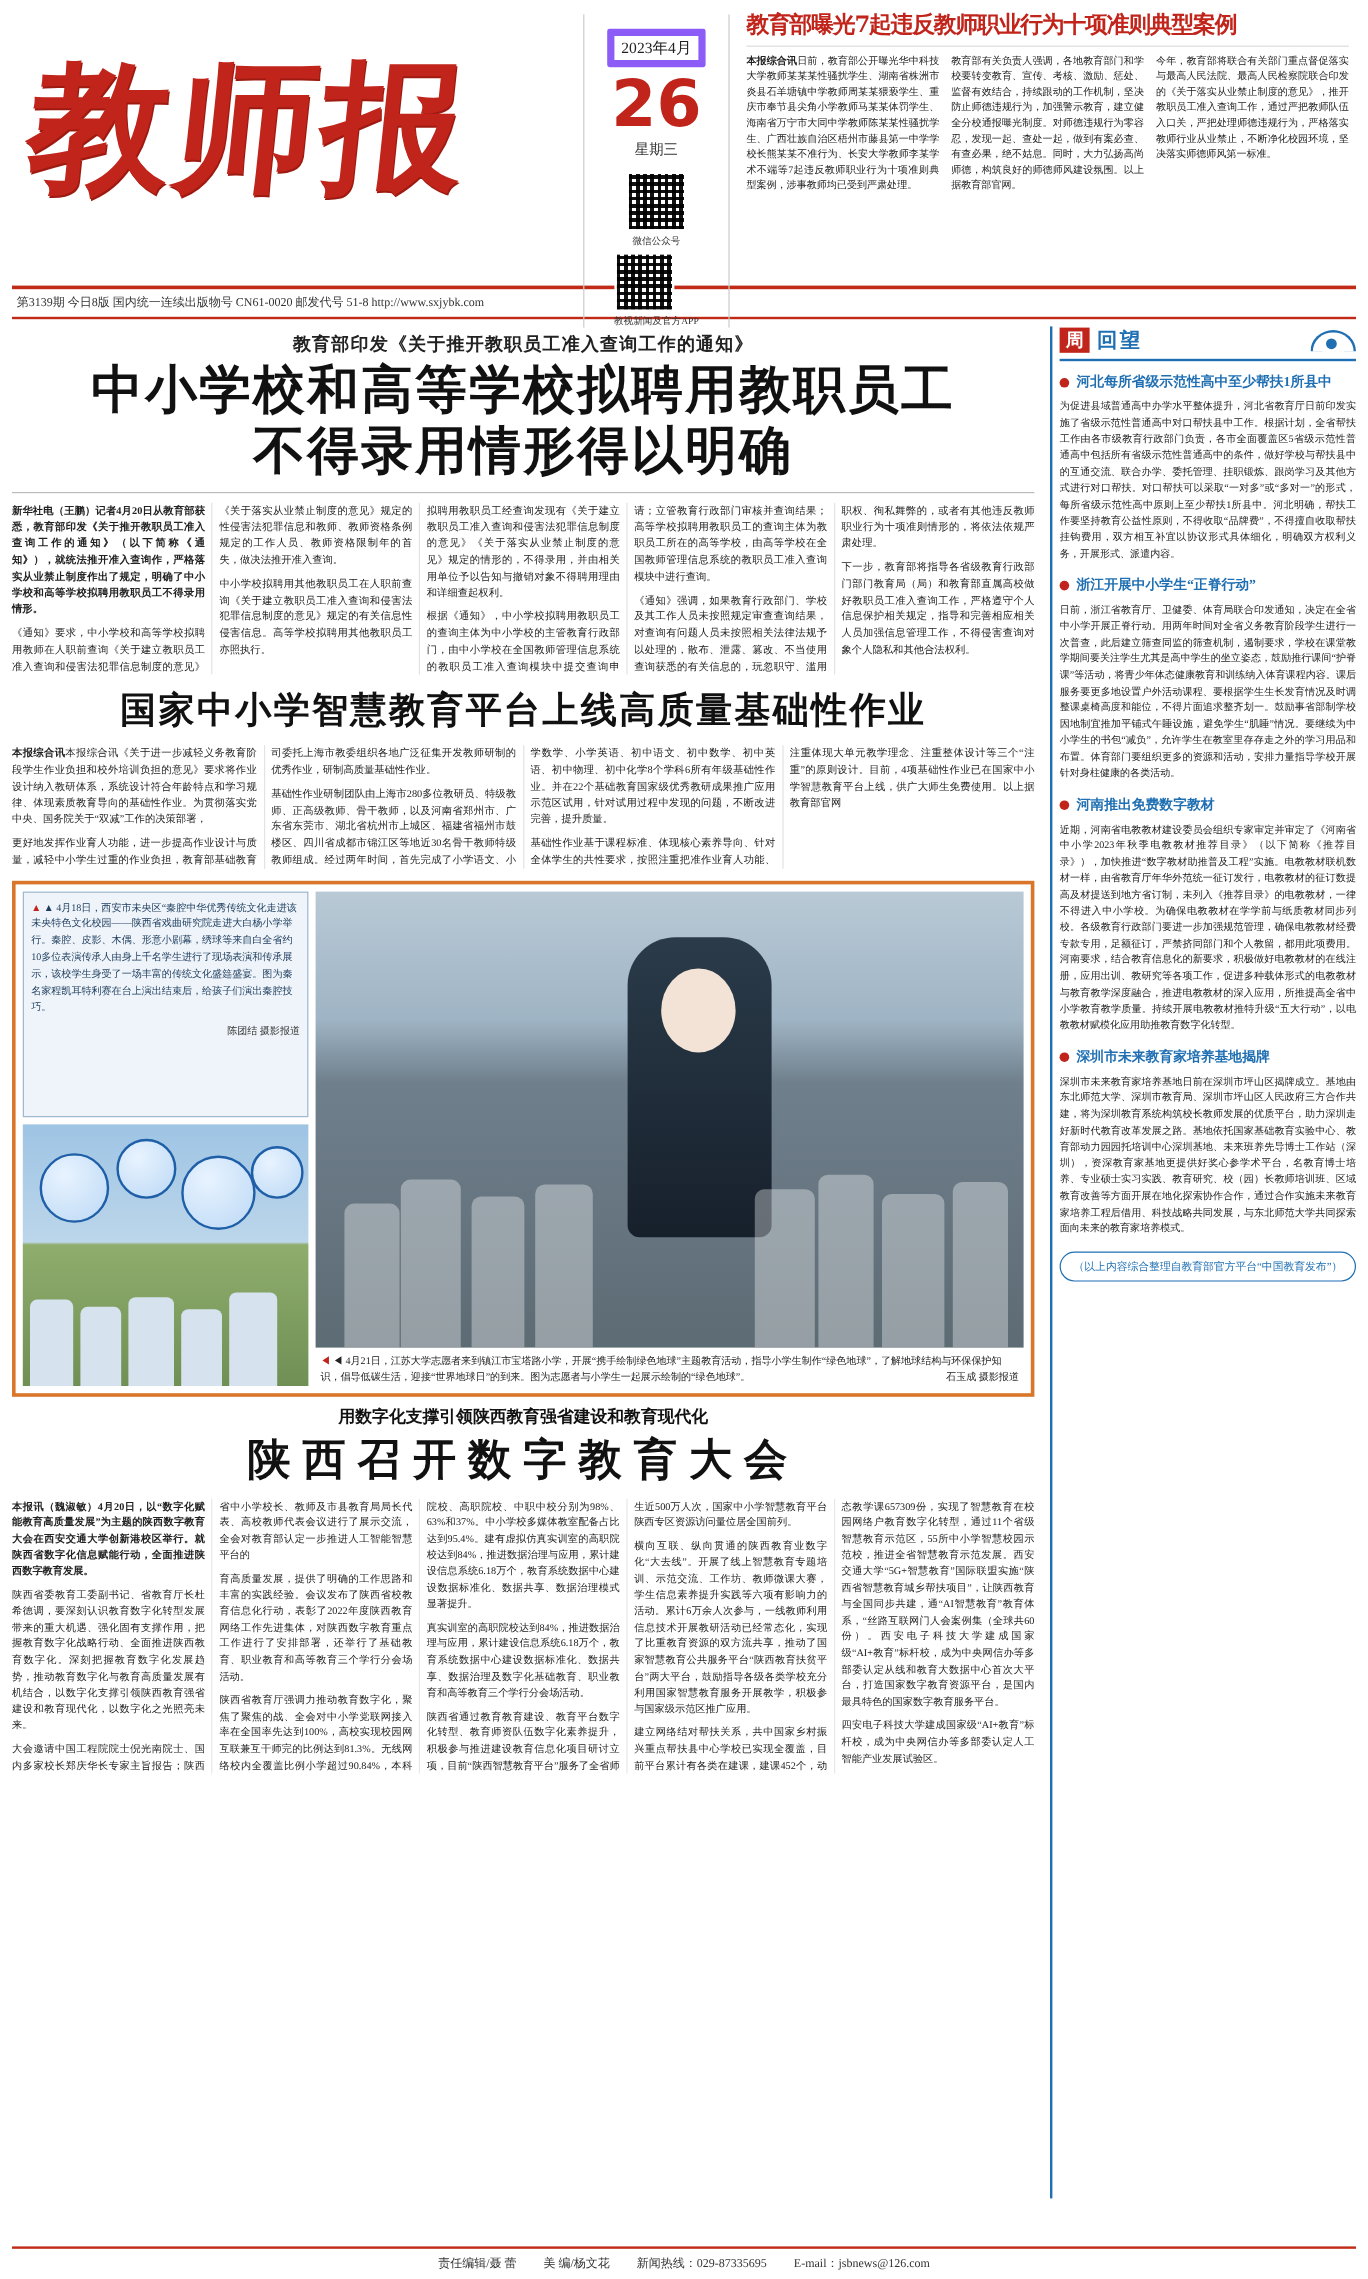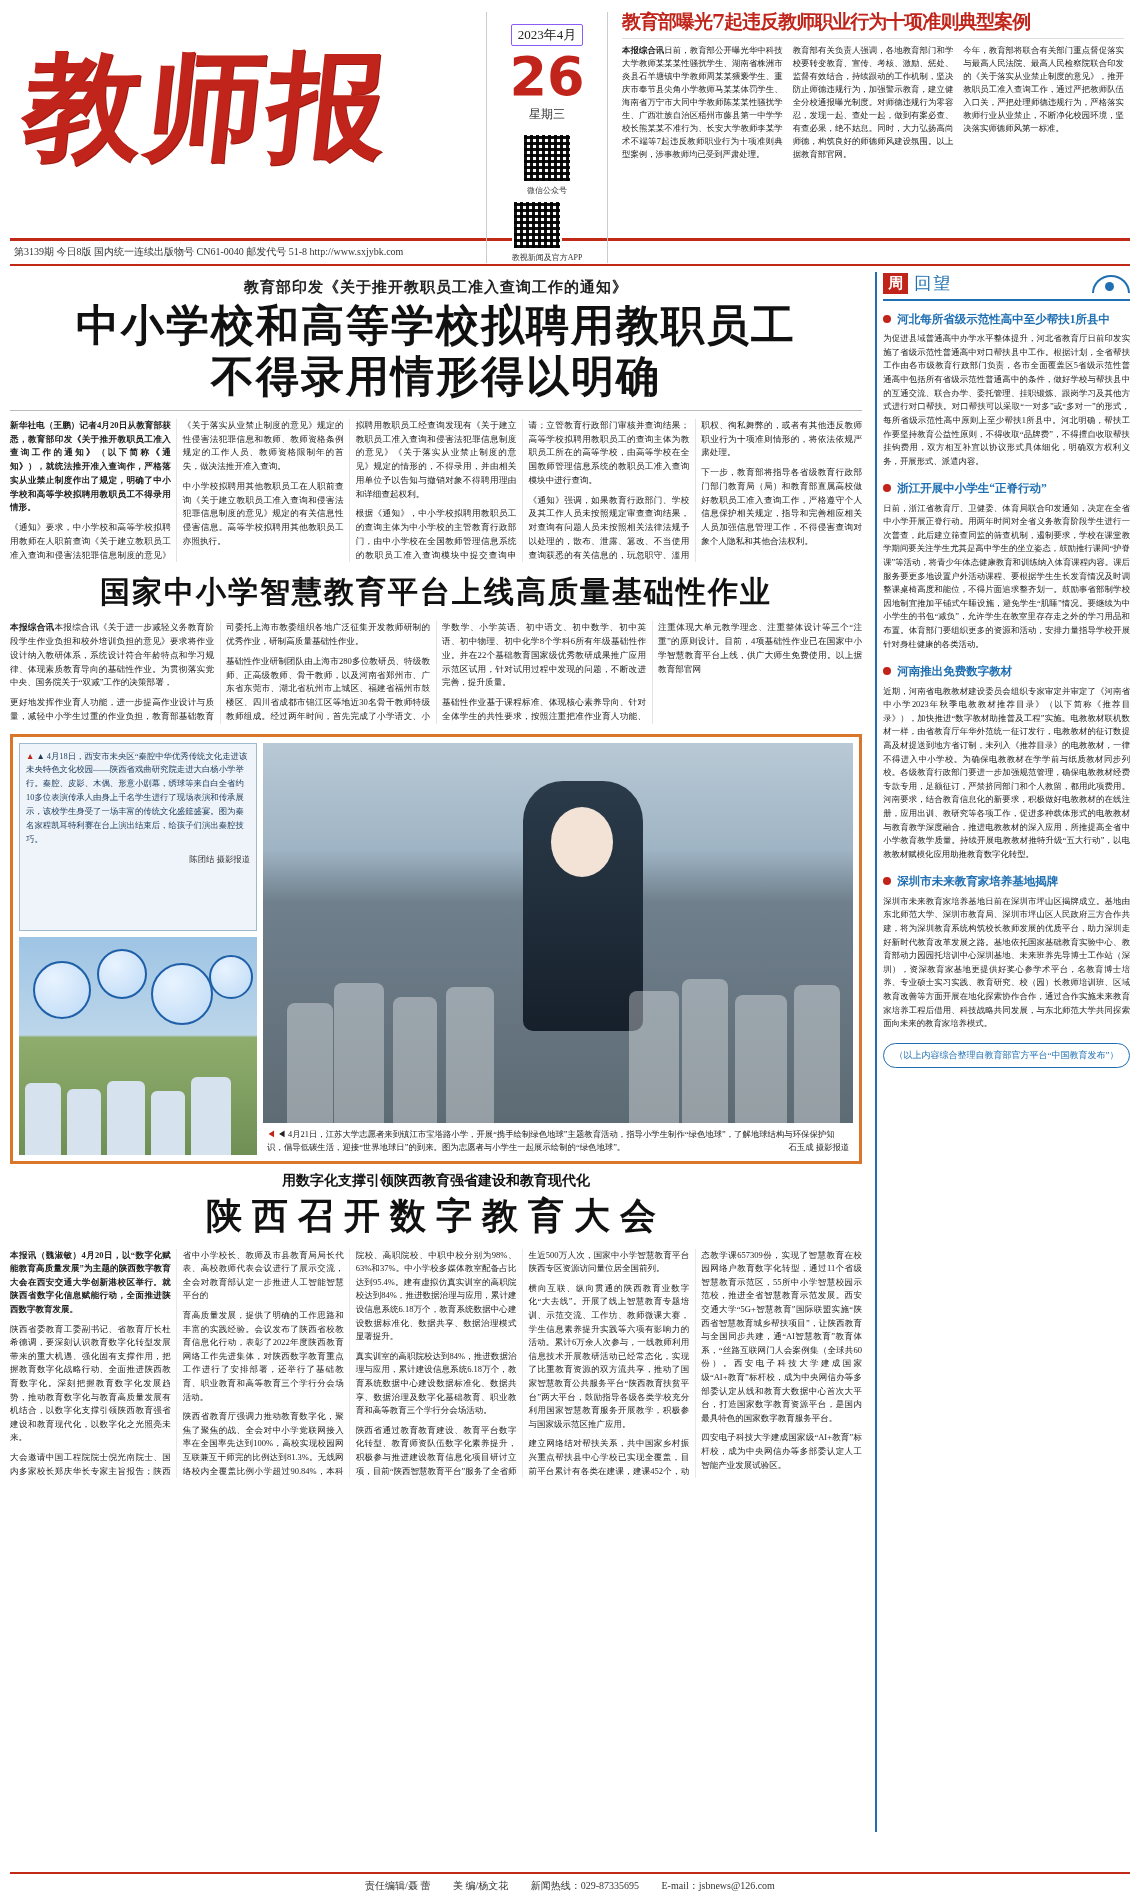--- a/index.html
+++ b/index.html
@@ -24,21 +24,21 @@
     line-height:1.25;
     padding:26px 0 0 16px;
     transform:skewX(-6deg);
     text-shadow:1px 1px 0 #9d1a11;
   }
   .date-block{
     width:120px;text-align:center;padding-top:12px;
     border-left:1px solid #ccc;border-right:1px solid #ccc;
     margin:6px 6px 0 6px;
   }
-  .date-ym{font-size:13px;color:#222;border:1px solid #8b5cf6;display:inline-block;padding:1px 6px;border-radius:2px;}
+  .date-ym{font-size:13px;color:#222;border:6px solid #8b5cf6;display:inline-block;padding:1px 6px;border-radius:2px;}
   .date-day{font-size:54px;color:#c0241a;font-weight:700;line-height:1;margin:4px 0 2px;font-family:"DejaVu Sans",sans-serif;}
   .date-week{font-size:12px;color:#333;}
   .qr-wrap{margin-top:10px;display:flex;gap:6px;justify-content:center;}
   .qr{width:46px;height:46px;background:
       repeating-linear-gradient(0deg,#111 0 3px,#fff 3px 6px),
       repeating-linear-gradient(90deg,#111 0 3px,transparent 3px 6px);
       background-blend-mode:multiply;border:2px solid #fff;}
   .qr-cap{font-size:8px;text-align:center;color:#333;margin-top:2px;}
 
   .lead-col{flex:1;padding:4px 6px 0 8px;}
@@ -104,21 +104,21 @@
 
   .news-block{margin-top:8px;}
   .cols-5b{column-count:5;column-gap:12px;font-size:8.5px;line-height:1.6;text-align:justify;color:#222;column-rule:1px solid #e8e8e8;}
   .cols-5b p{margin:0 0 6px;}
   .center-kicker{text-align:center;font-size:14px;font-weight:700;margin:4px 0 2px;}
   .center-head{text-align:center;font-size:36px;font-weight:700;letter-spacing:10px;margin:2px 0 8px;font-family:"DejaVu Serif",serif;}
 
   
   .side-head{display:flex;align-items:center;gap:6px;border-bottom:2px solid #1f6fb2;padding-bottom:4px;}
   .side-badge{background:#c0241a;color:#fff;font-size:15px;font-weight:700;padding:1px 5px;}
-  .side-badge-2{color:#1f6fb2;font-size:17px;font-weight:400;letter-spacing:2px;}
+  .side-badge-2{color:#1f6fb2;font-size:17px;font-weight:700;letter-spacing:2px;}
   .eye{margin-left:auto;width:34px;height:16px;border:2px solid #1f6fb2;border-radius:50%/100% 100% 0 0;border-bottom:none;position:relative;}
   .eye:after{content:"";position:absolute;left:11px;top:5px;width:9px;height:9px;background:#1f6fb2;border-radius:50%;}
   .side-item{margin:10px 0 12px;}
   .side-title{font-size:11.5px;font-weight:700;color:#1f6fb2;line-height:1.5;padding-left:14px;position:relative;}
   .side-title:before{content:"";position:absolute;left:0;top:4px;width:8px;height:8px;border-radius:50%;background:#c0241a;}
   .side-body{font-size:8.4px;line-height:1.62;text-align:justify;color:#222;margin-top:4px;}
   .side-body p{margin:0 0 5px;}
   .side-foot{border:1px solid #1f6fb2;border-radius:16px;text-align:center;font-size:9px;color:#1f6fb2;padding:5px 4px;line-height:1.5;margin-top:8px;}
 
   
@@ -161,21 +161,21 @@
         <p>教育部有关负责人强调，各地教育部门和学校要转变教育、宣传、考核、激励、惩处、监督有效结合，持续跟动的工作机制，坚决防止师德违规行为，加强警示教育，建立健全分校通报曝光制度。对师德违规行为零容忍，发现一起、查处一起，做到有案必查、有查必果，绝不姑息。同时，大力弘扬高尚师德，构筑良好的师德师风建设氛围。以上据教育部官网。</p>
         <p>今年，教育部将联合有关部门重点督促落实与最高人民法院、最高人民检察院联合印发的《关于落实从业禁止制度的意见》，推开教职员工准入查询工作，通过严把教师队伍入口关，严把处理师德违规行为，严格落实教师行业从业禁止，不断净化校园环境，坚决落实师德师风第一标准。</p>
       </div>
     </div>
   </div>
 
   <div class="masthead-meta">
     <div class="left">
       <span>第3139期</span>
       <span>今日8版</span>
-      <span>国内统一连续出版物号 CN61-0040</span>
+      <span>国内统一连续出版物号 CN61-0020</span>
       <span>邮发代号 51-8</span>
       <span>http://www.sxjybk.com</span>
     </div>
   </div>
 
   <div class="body-grid">
 
     <div class="main-col">
 
       <div class="kicker">教育部印发《关于推开教职员工准入查询工作的通知》</div>

